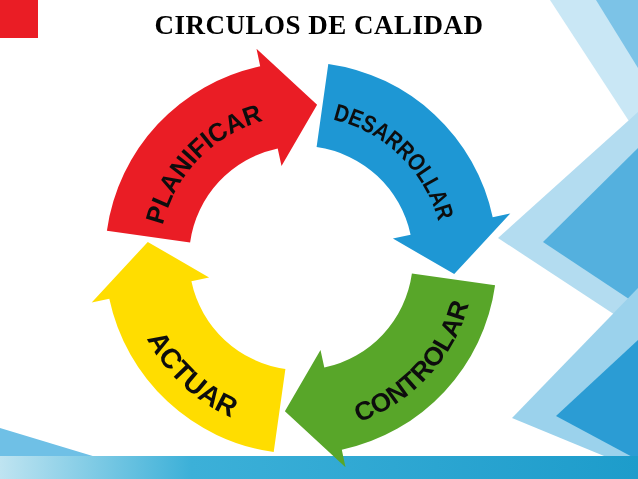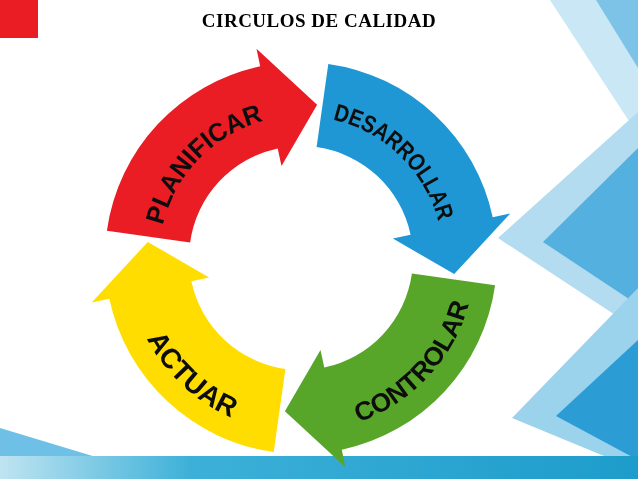--- a/index.html
+++ b/index.html
@@ -1,21 +1,21 @@
 <!DOCTYPE html>
 <html><head>
 <meta charset="utf-8">
 <style>
   html,body{margin:0;padding:0;}
   body{width:638px;height:479px;overflow:hidden;background:#ffffff;
        font-family:"Liberation Sans",sans-serif;position:relative;}
   .slide{position:absolute;inset:0;width:638px;height:479px;background:#fff;}
   .decor-svg{position:absolute;left:0;top:0;width:638px;height:479px;z-index:1;}
   .title{position:absolute;top:10px;left:0;width:100%;margin:0;text-align:center;
-         font-family:"Liberation Serif",serif;font-weight:bold;font-size:19px;
+         font-family:"Liberation Serif",serif;font-weight:bold;font-size:27px;
          letter-spacing:.5px;color:#000;z-index:3;}
   .cycle-svg{position:absolute;left:58px;top:30px;width:488px;height:460px;z-index:2;}
 </style>
 </head>
 <body>
 
 <div class="slide">
 
   <svg class="decor-svg" viewBox="0 0 638 479" aria-hidden="true">
     <defs>

